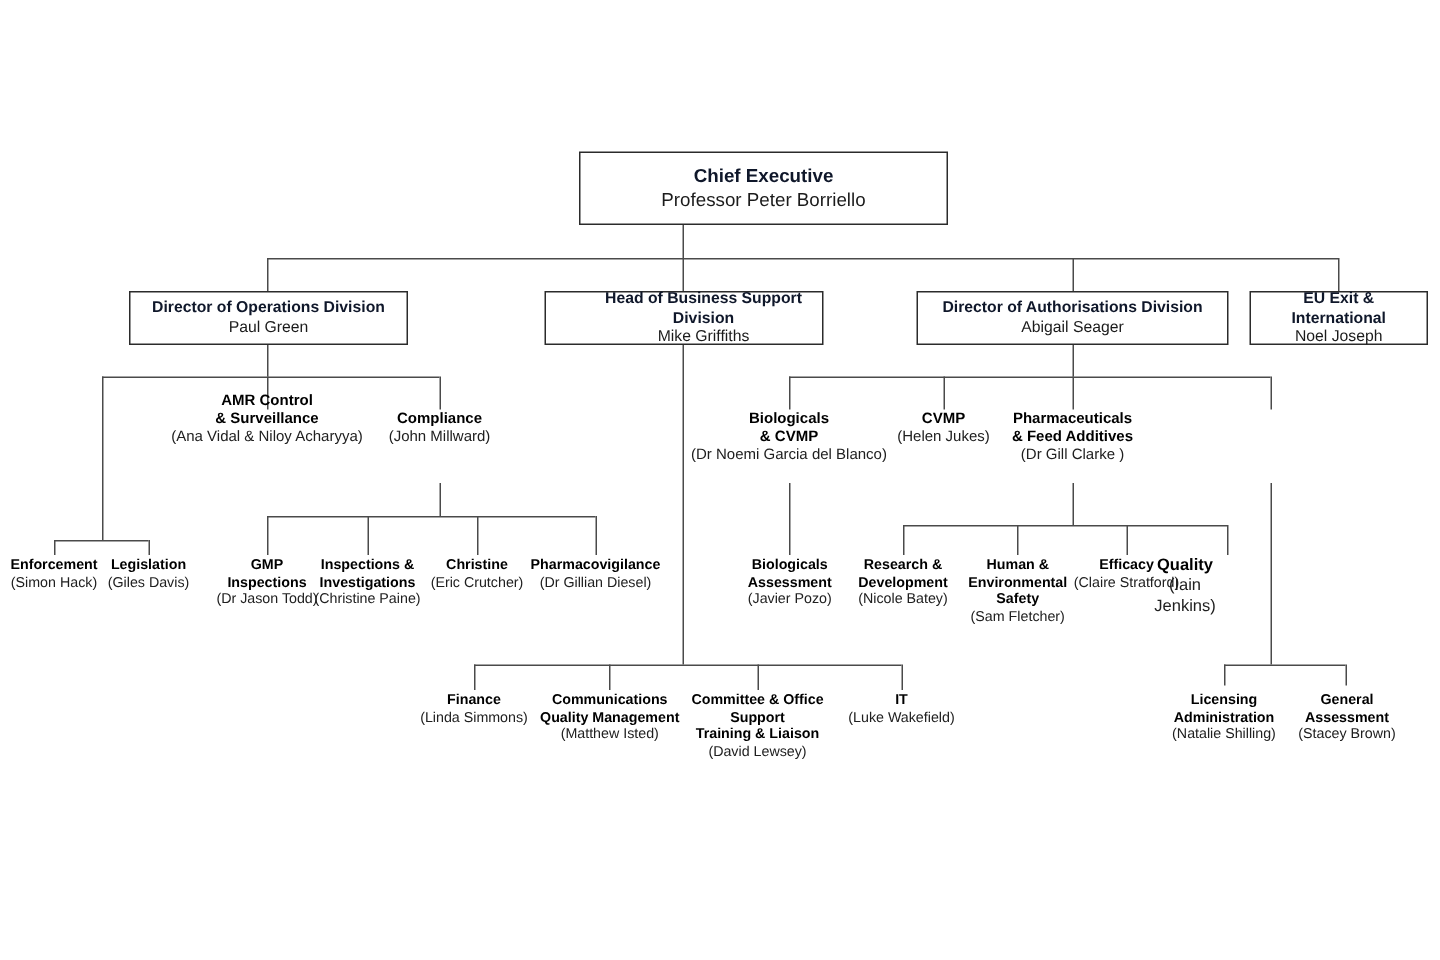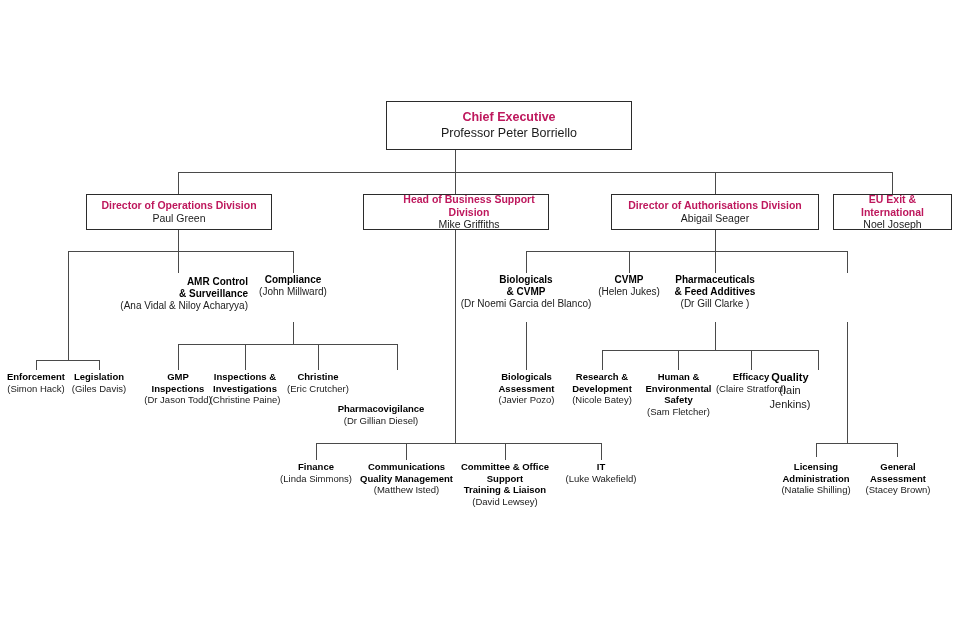--- a/index.html
+++ b/index.html
@@ -24,21 +24,21 @@
     background: #ffffff;
     text-align: center;
     display: flex;
     flex-direction: column;
     align-items: center;
     justify-content: center;
     padding: 3px 4px;
   }
   .box-node .n-title {
     font-weight: bold;
-    color: #be185d;
+    color: #0f172a;
     line-height: 1.22;
   }
   .box-node .n-person {
     color: #1b1b1b;
     line-height: 1.22;
   }
 
   
   .plain-node {
     position: absolute;
@@ -145,21 +145,21 @@
   <div class="box-node" style="left:611px; top:194px; width:208px; height:36px; font-size:10.5px;">
     <span class="n-title">Director of Authorisations Division</span>
     <span class="n-person">Abigail Seager</span>
   </div>
 
   <div class="box-node" style="left:833px; top:194px; width:119px; height:36px; font-size:10.5px;">
     <span class="n-title">EU Exit &amp; International</span>
     <span class="n-person">Noel Joseph</span>
   </div>
 
-  <div class="plain-node" style="left:108px; top:276px; width:140px; font-size:10px;text-align:right;">
+  <div class="plain-node" style="left:108px; top:262px; width:140px; font-size:10px;">
     <span class="n-title">AMR Control<br>&amp; Surveillance</span>
     <span class="n-person">(Ana Vidal &amp; Niloy Acharyya)</span>
   </div>
 
   <div class="plain-node" style="left:245px; top:274px; width:96px; font-size:10px;">
     <span class="n-title">Compliance</span>
     <span class="n-person">(John Millward)</span>
   </div>
 
   <div class="plain-node" style="left:453px; top:274px; width:146px; font-size:10px;">
@@ -196,21 +196,21 @@
   <div class="plain-node" style="left:134px; top:371px; width:88px; font-size:9.5px;">
     <span class="n-title">GMP<br>Inspections</span>
     <span class="n-person">(Dr Jason Todd)</span>
   </div>
 
   <div class="plain-node" style="left:279px; top:371px; width:78px; font-size:9.5px;">
     <span class="n-title">Christine</span>
     <span class="n-person">(Eric Crutcher)</span>
   </div>
 
-  <div class="plain-node" style="left:332px; top:371px; width:98px; font-size:9.5px;margin-top:32px;">
+  <div class="plain-node" style="left:348px; top:371px; width:98px; font-size:9.5px;">
     <span class="n-title">Pharmacovigilance</span>
     <span class="n-person">(Dr Gillian Diesel)</span>
   </div>
 
   <div class="plain-node" style="left:484px; top:371px; width:85px; font-size:9.5px;">
     <span class="n-title">Biologicals<br>Assessment</span>
     <span class="n-person">(Javier Pozo)</span>
   </div>
 
   <div class="plain-node" style="left:559px; top:371px; width:86px; font-size:9.5px;">

